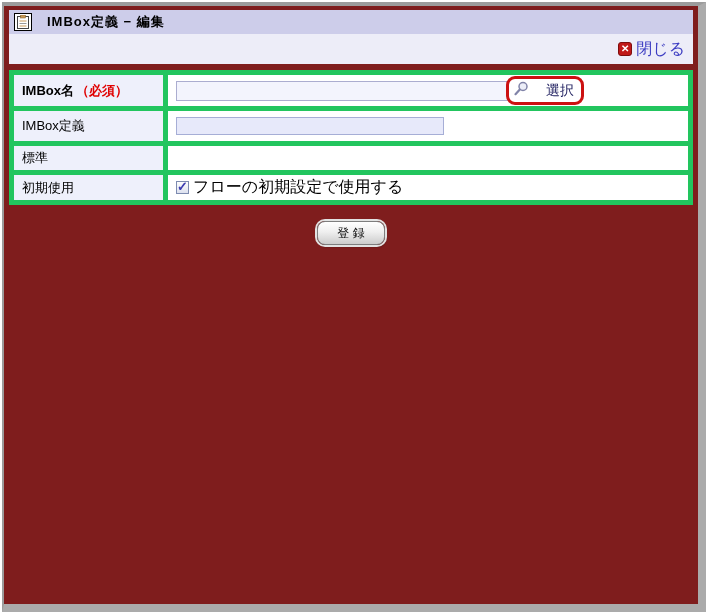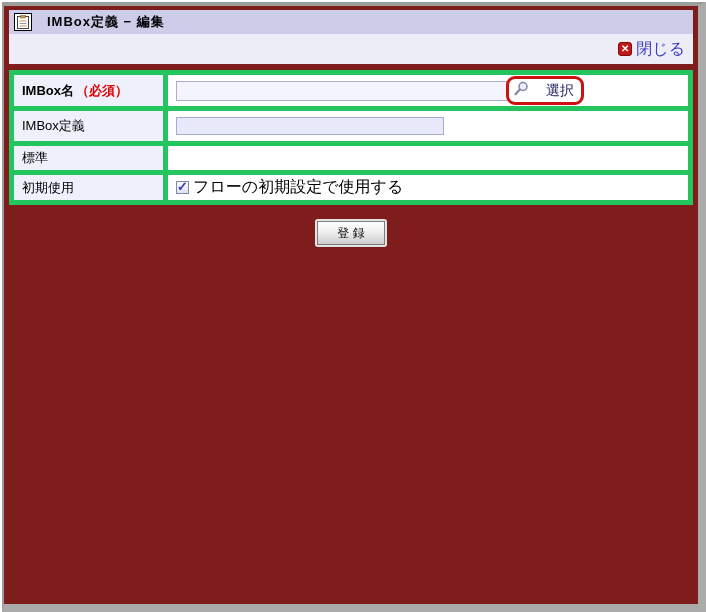--- a/index.html
+++ b/index.html
@@ -160,21 +160,21 @@
   .checkbox-label { font-size: 16px; color: #000; }
 
   
   .actions { text-align: center; margin-top: 16px; }
   .submit-button {
     width: 68px; height: 24px;
     font-family: "Liberation Sans", sans-serif;
     font-size: 12px;
     color: #111;
     border: 1px solid #7e7e7e;
-    border-radius: 1px;
+    border-radius: 8px;
     background: linear-gradient(180deg, #ffffff 0%, #efefef 45%, #cccccc 100%);
     box-shadow: 0 0 0 2px #e2e2e2, 1px 2px 2px rgba(0,0,0,0.30);
     cursor: pointer;
   }
 </style>
 </head>
 <body>
 
 <div class="frame">
   <div class="content">

